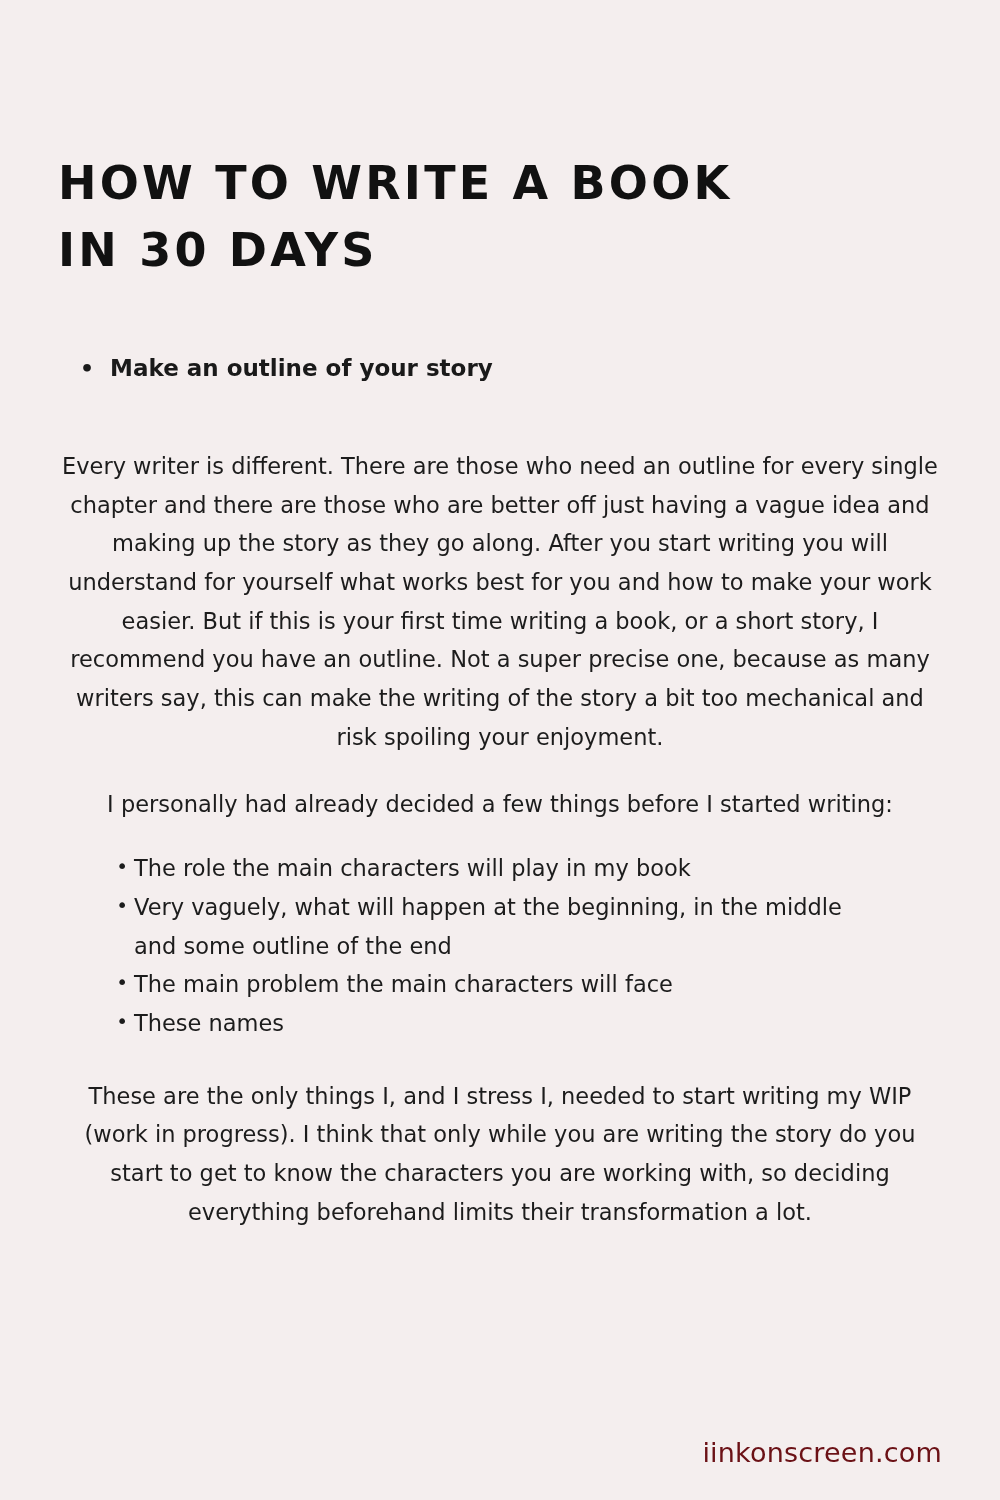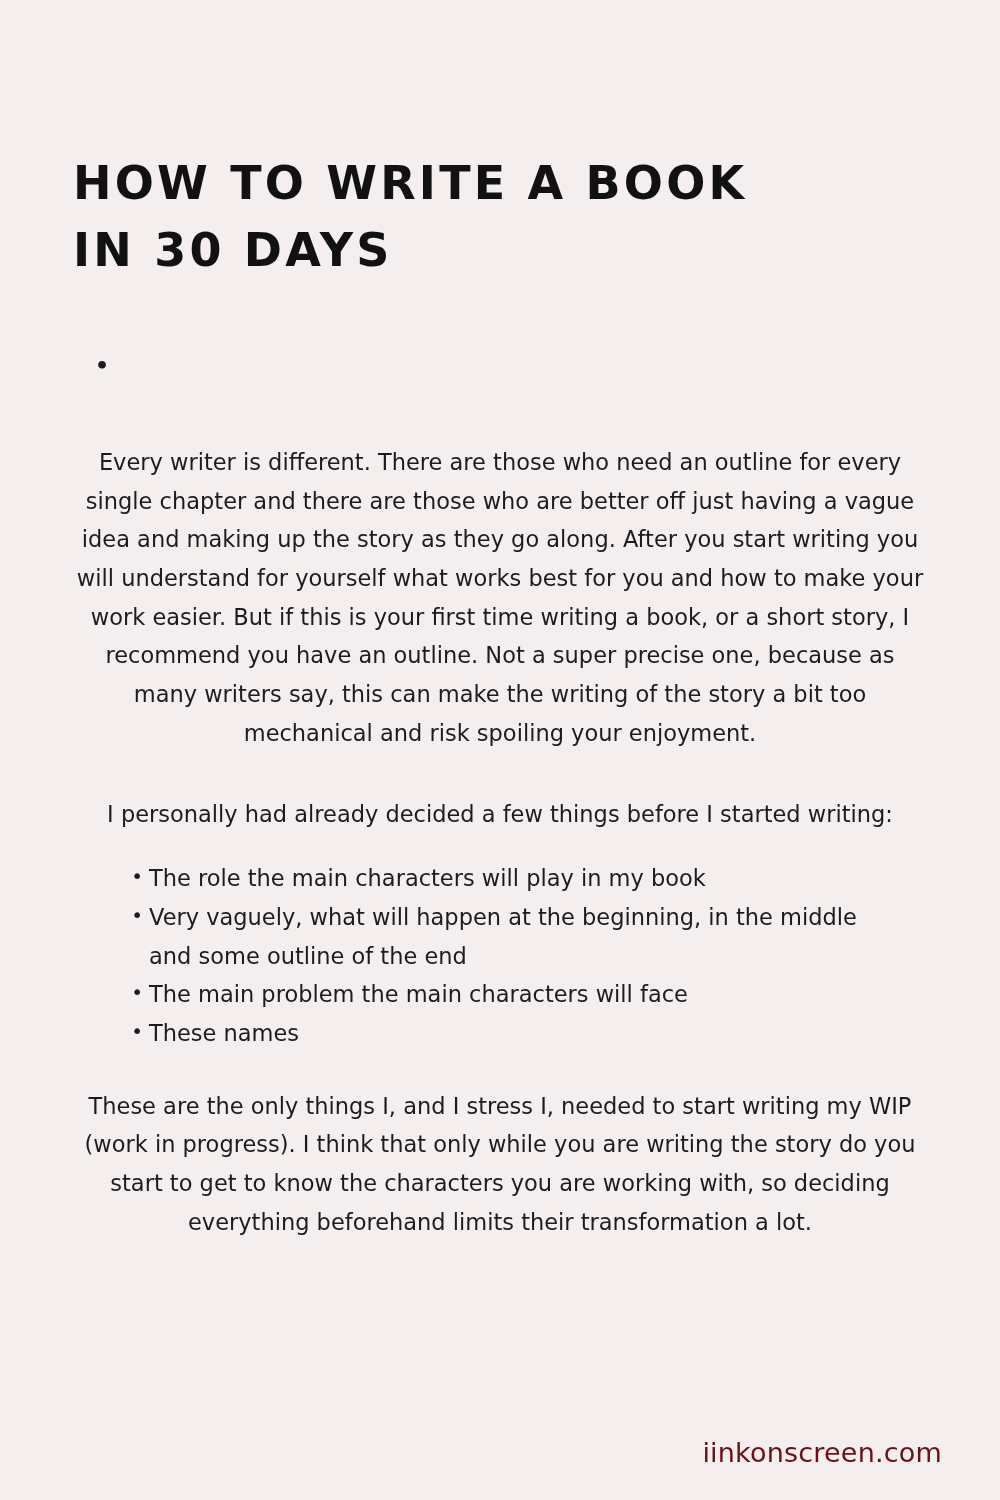--- a/index.html
+++ b/index.html
@@ -12,21 +12,21 @@
     background: #f4eeee;
     font-family: "DejaVu Sans", sans-serif;
     color: #161616;
     overflow: hidden;
   }
   .page {
     position: relative;
     width: 1000px;
     height: 1500px;
     box-sizing: border-box;
-    padding: 0 73px;
+    padding: 0 58px;
   }
   .title-block {
     padding-top: 160px;
   }
   .title-line {
     font-family: "DejaVu Sans", sans-serif;
     font-weight: 700;
     font-size: 46px;
     letter-spacing: 3.2px;
     line-height: 1.0;
@@ -57,21 +57,21 @@
     text-align: center;
     font-size: 22.5px;
     line-height: 1.72;
     color: #1c1c1c;
     font-weight: 400;
   }
   .para-1 {
     margin-top: 66px;
   }
   .para-2 {
-    margin-top: 42px;
+    margin-top: 28px;
   }
   .list {
     margin-top: 26px;
     padding: 0;
     list-style: none;
   }
   .list-item {
     display: flex;
     align-items: flex-start;
     font-size: 22.5px;
@@ -109,20 +109,21 @@
 <div class="page">
 
   <div class="title-block">
     <div class="title-line">HOW TO WRITE A BOOK</div>
     <div class="title-line">IN 30 DAYS</div>
   </div>
 
   <div class="subhead-wrap">
     <div class="subhead">
       <span class="bullet-dot">•</span>
+      <span>Make an outline of your story</span>
     </div>
   </div>
 
   <p class="body-text para-1">Every writer is different. There are those who need an outline for every single chapter and there are those who are better off just having a vague idea and making up the story as they go along. After you start writing you will understand for yourself what works best for you and how to make your work easier. But if this is your first time writing a book, or a short story, I recommend you have an outline. Not a super precise one, because as many writers say, this can make the writing of the story a bit too mechanical and risk spoiling your enjoyment.</p>
 
   <p class="body-text para-2">I personally had already decided a few things before I started writing:</p>
 
   <ul class="list">
     <li class="list-item">
       <span class="li-dot">•</span>

